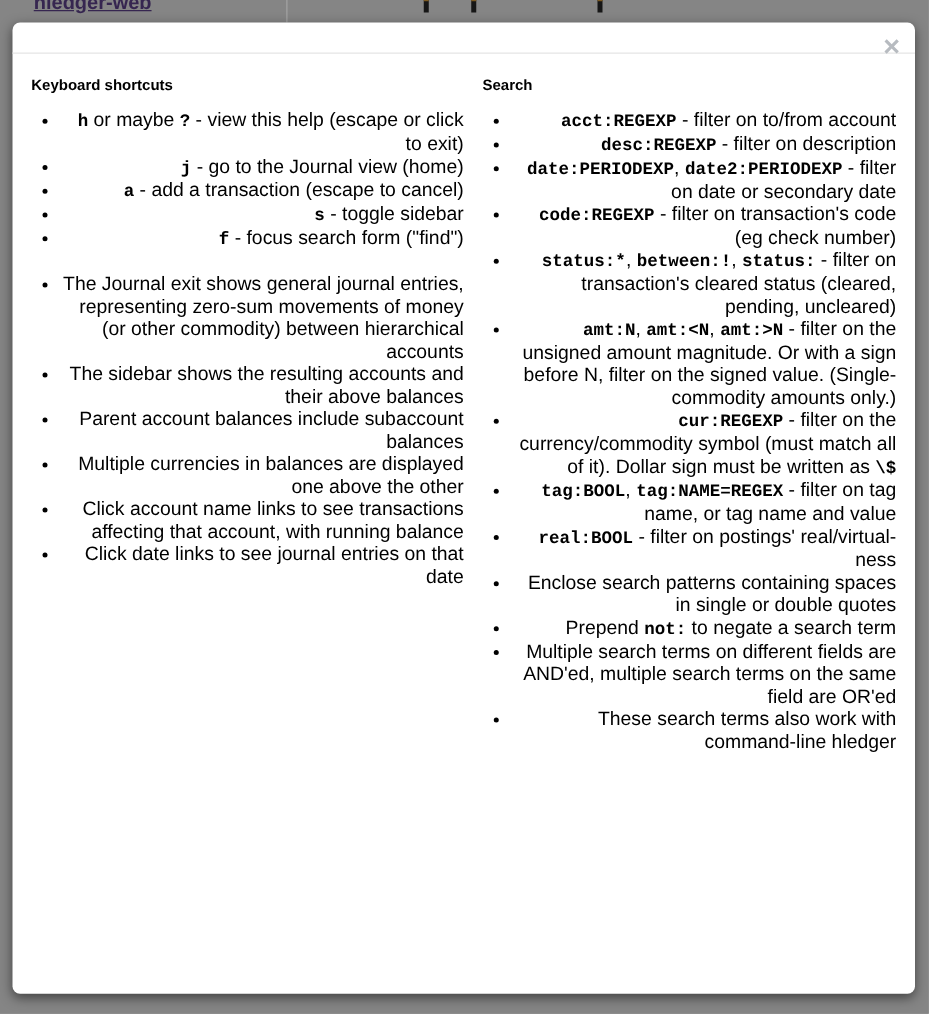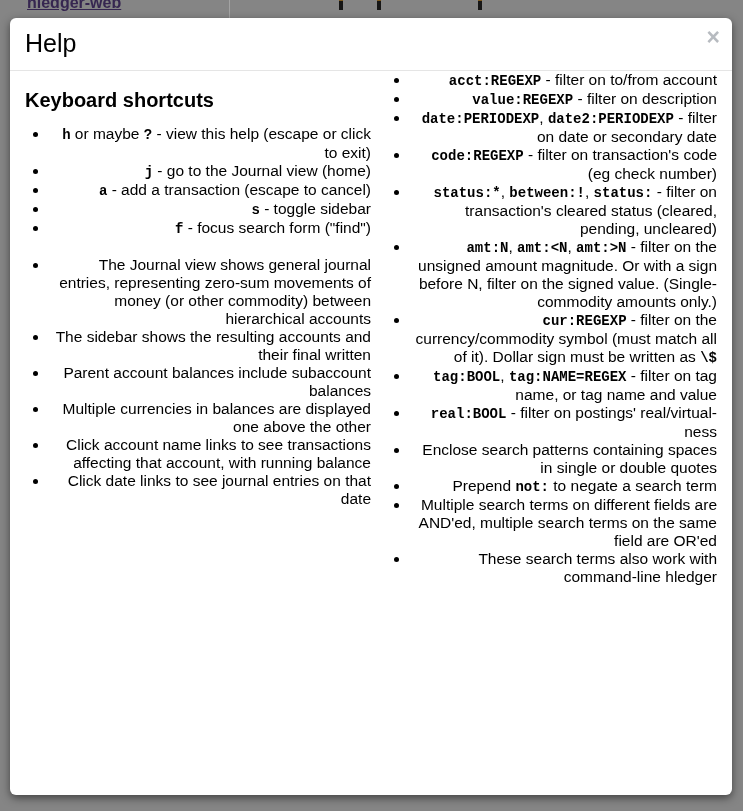--- a/index.html
+++ b/index.html
@@ -92,21 +92,21 @@
   }
   .help-col {
     width: 50%;
     box-sizing: border-box;
   }
   .help-col-right {
     padding-left: 15px;
   }
   .section-heading {
     margin: 18px 0 13px;
-    font-size: 20px;
+    font-size: 12px;
     font-weight: bold;
     color: #000;
   }
   .help-list {
     margin: 0 0 18px;
     padding-left: 24px;
   }
   .help-list li {
     font-size: 15.5px;
     line-height: 18px;
@@ -128,45 +128,45 @@
 
   <a class="brand-link" href="#">hledger-web</a>
   <div class="bg-divider"></div>
   <div class="frag frag-1"></div>
   <div class="frag frag-2"></div>
   <div class="frag frag-3"></div>
 
   <div class="modal">
     <div class="modal-header">
       <button class="close-btn">×</button>
-      <h3 class="modal-title">Help</h3>
     </div>
     <div class="modal-body">
       <div class="help-col help-col-left">
           <h4 class="section-heading">Keyboard shortcuts</h4>
           <ul class="help-list">
             <li><code>h</code> or maybe <code>?</code> - view this help (escape or click to exit)</li>
             <li><code>j</code> - go to the Journal view (home)</li>
             <li><code>a</code> - add a transaction (escape to cancel)</li>
             <li><code>s</code> - toggle sidebar</li>
             <li><code>f</code> - focus search form ("find")</li>
           </ul>
           <ul class="help-list">
-            <li>The Journal view shows general journal entries, representing zero-sum movements of money (or other commodity) between hierarchical accounts</li>
-            <li>The sidebar shows the resulting accounts and their final written</li>
+            <li>The Journal exit shows general journal entries, representing zero-sum movements of money (or other commodity) between hierarchical accounts</li>
+            <li>The sidebar shows the resulting accounts and their above balances</li>
             <li>Parent account balances include subaccount balances</li>
             <li>Multiple currencies in balances are displayed one above the other</li>
             <li>Click account name links to see transactions affecting that account, with running balance</li>
             <li>Click date links to see journal entries on that date</li>
           </ul>
         </div>
       <div class="help-col help-col-right">
+          <h4 class="section-heading">Search</h4>
           <ul class="help-list">
             <li><code>acct:REGEXP</code> - filter on to/from account</li>
-            <li><code>value:REGEXP</code> - filter on description</li>
+            <li><code>desc:REGEXP</code> - filter on description</li>
             <li><code>date:PERIODEXP</code>, <code>date2:PERIODEXP</code> - filter on date or secondary date</li>
             <li><code>code:REGEXP</code> - filter on transaction's code (eg check number)</li>
             <li><code>status:*</code>, <code>between:!</code>, <code>status:</code> - filter on transaction's cleared status (cleared, pending, uncleared)</li>
             <li><code>amt:N</code>, <code>amt:&lt;N</code>, <code>amt:&gt;N</code> - filter on the unsigned amount magnitude. Or with a sign before N, filter on the signed value. (Single-commodity amounts only.)</li>
             <li><code>cur:REGEXP</code> - filter on the currency/commodity symbol (must match all of it). Dollar sign must be written as <code>\$</code></li>
             <li><code>tag:BOOL</code>, <code>tag:NAME=REGEX</code> - filter on tag name, or tag name and value</li>
             <li><code>real:BOOL</code> - filter on postings' real/virtual-ness</li>
             <li>Enclose search patterns containing spaces in single or double quotes</li>
             <li>Prepend <code>not:</code> to negate a search term</li>
             <li>Multiple search terms on different fields are AND'ed, multiple search terms on the same field are OR'ed</li>

